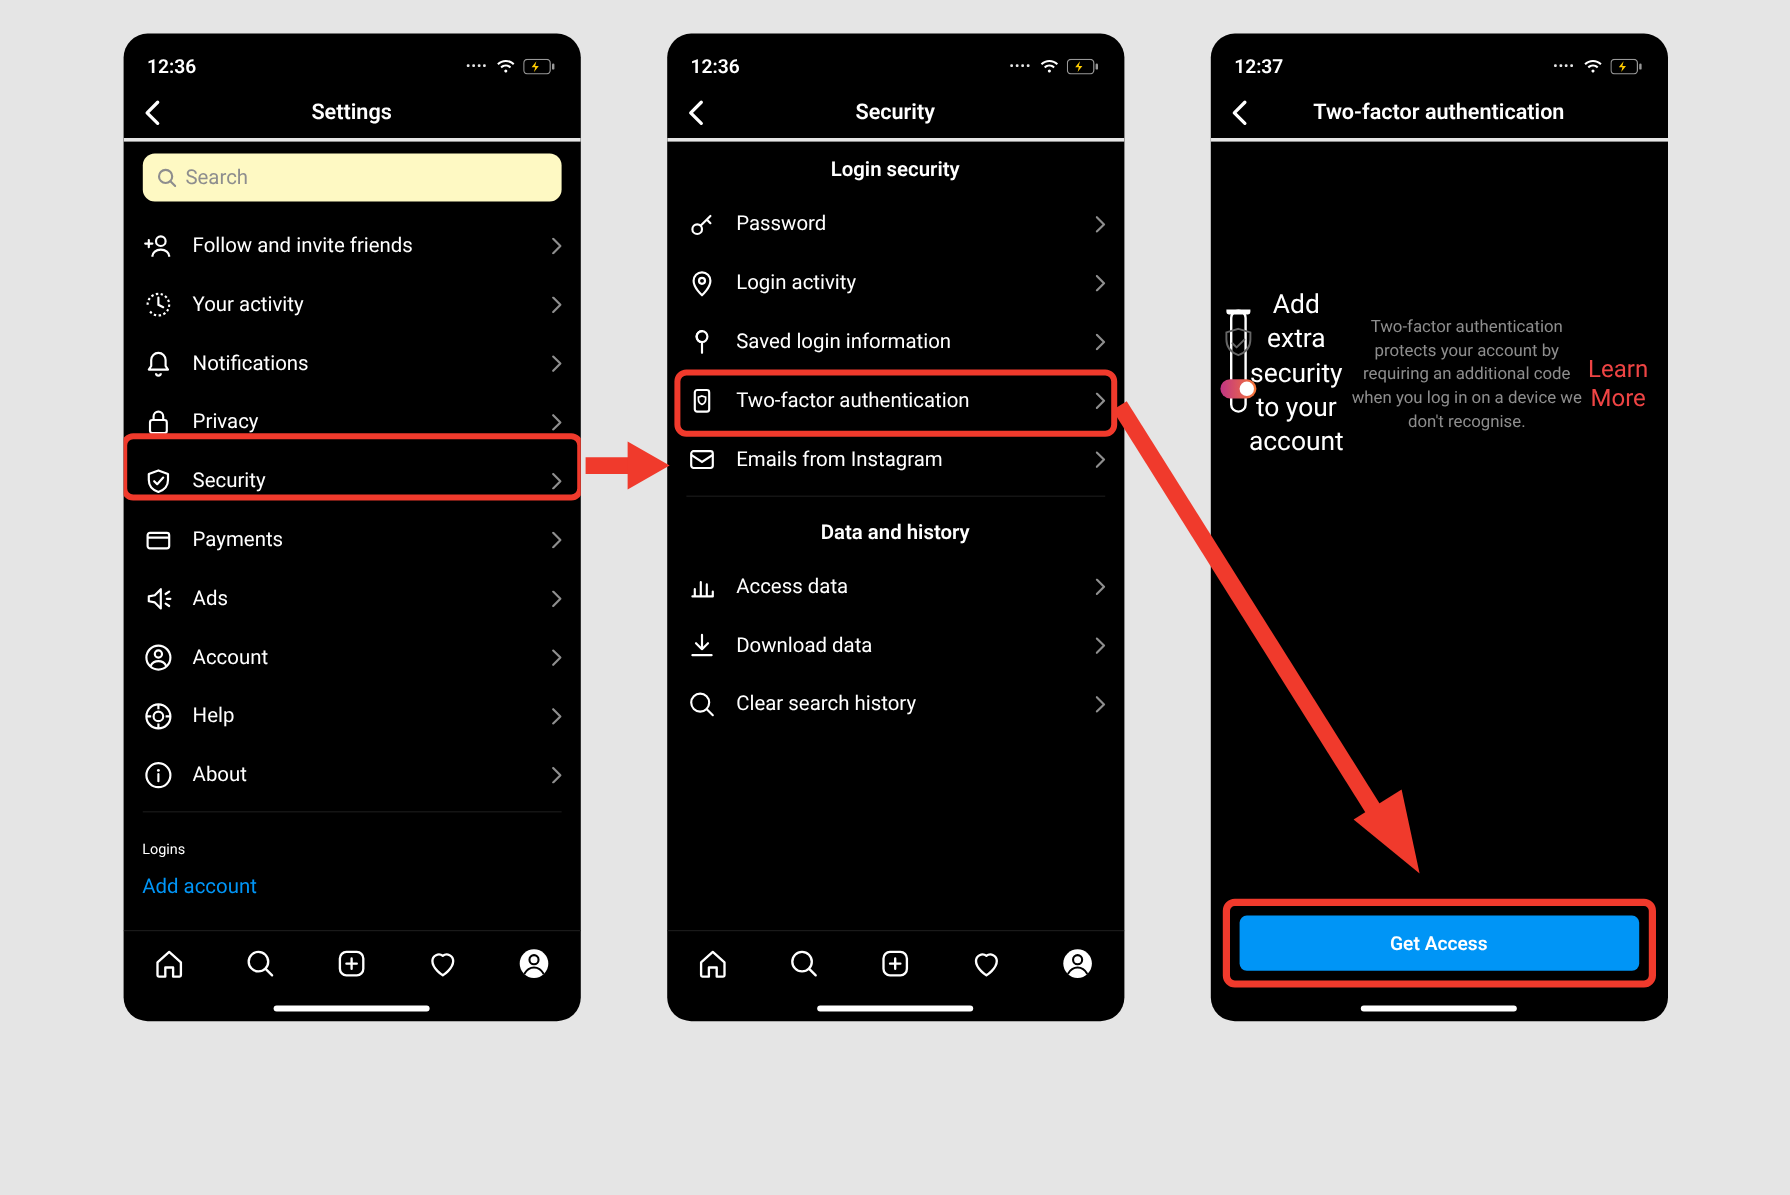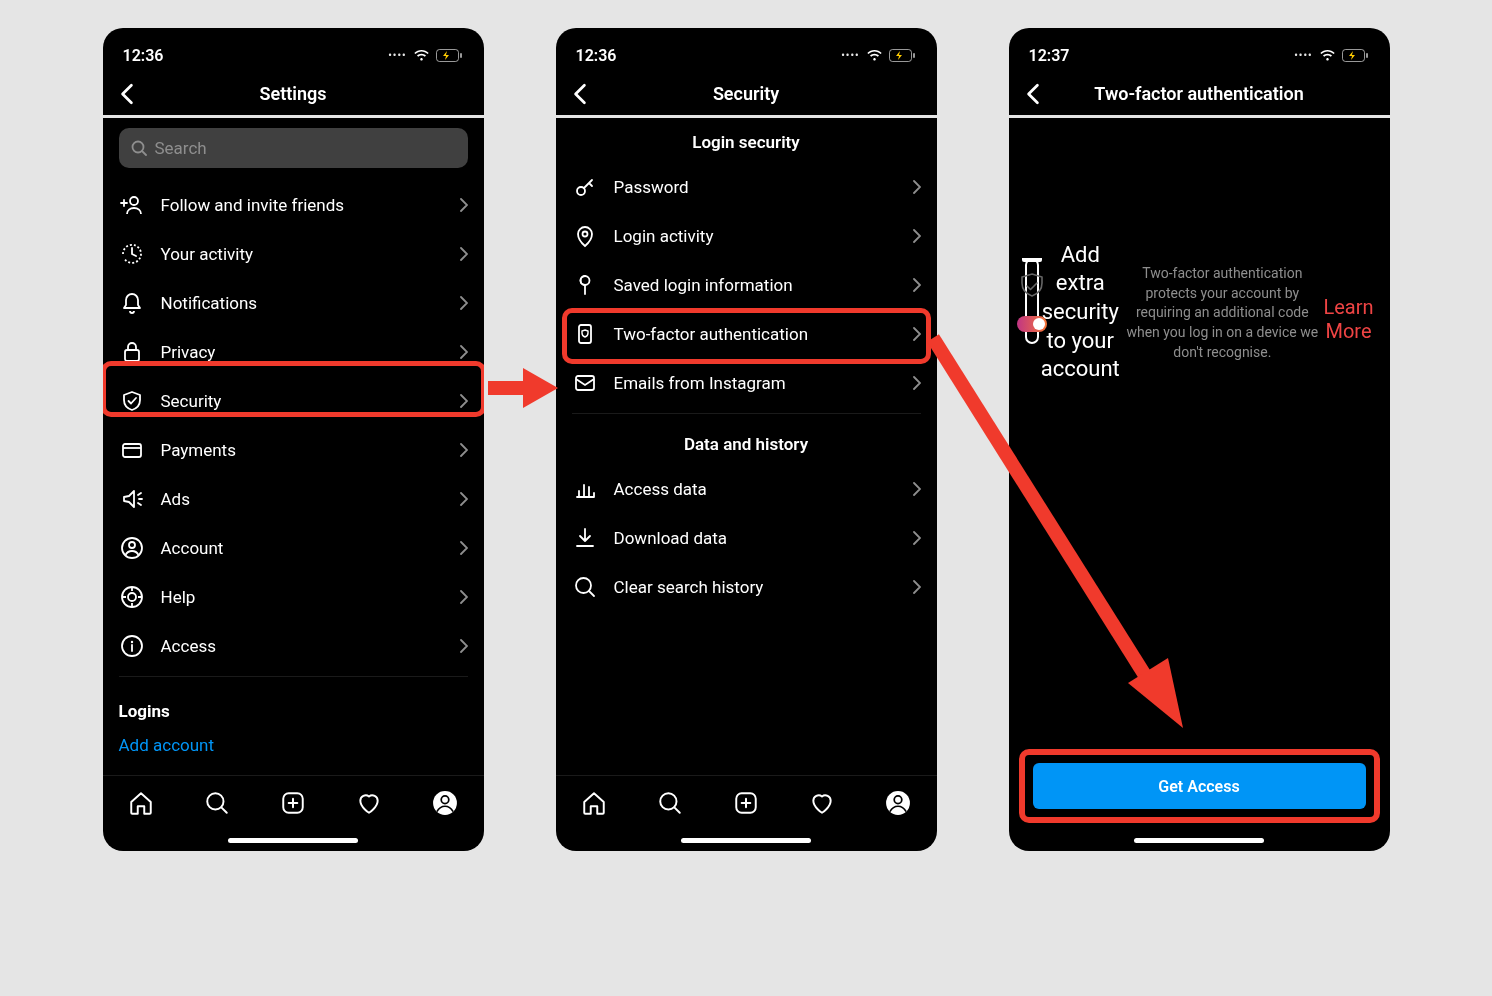--- a/index.html
+++ b/index.html
@@ -76,21 +76,21 @@
       justify-content: center;
     }
     
     .content {
       flex: 1;
       overflow: hidden;
       padding: 0 16px;
     }
     
     .search-bar {
-      background: #404040;
+      background: #fef9c3;
       border-radius: 10px;
       height: 40px;
       display: flex;
       align-items: center;
       padding: 0 12px;
       margin: 10px 0 12px 0;
       gap: 8px;
     }
     .search-bar span.ph {
       color: #8e8e8e;
@@ -121,22 +121,22 @@
     }
     .section-title {
       color: #fff;
       font-size: 17px;
       font-weight: 600;
       padding: 14px 0 10px 0;
       text-align: center;
     }
     .logins-header {
       color: #fff;
-      font-size: 17px;
-      font-weight: 700;
+      font-size: 12px;
+      font-weight: 400;
       padding: 18px 0 14px 0;
     }
     .link-row {
       color: #0095f6;
       font-size: 17px;
       padding-bottom: 12px;
     }
     
     .highlight {
       position: absolute;
@@ -467,21 +467,21 @@
       </div>
 
       <div class="row">
         <span class="icon-slot">
             <svg width="24" height="24" viewBox="0 0 24 24" fill="none">
               <circle cx="12" cy="12" r="10" stroke="white" stroke-width="1.8"></circle>
               <circle cx="12" cy="8" r="1.2" fill="white"></circle>
               <path d="M12 11v6" stroke="white" stroke-width="1.8" stroke-linecap="round"></path>
             </svg>
           </span>
-        <span class="label">Access</span>
+        <span class="label">About</span>
         <span class="chevron">
             <svg width="8" height="14" viewBox="0 0 8 14">
               <path d="M1 1l6 6-6 6" stroke="#8e8e8e" stroke-width="1.8" fill="none" stroke-linecap="round"></path>
             </svg>
           </span>
       </div>
 
       <div class="divider-line"></div>
 
       <div class="logins-header">Logins</div>

